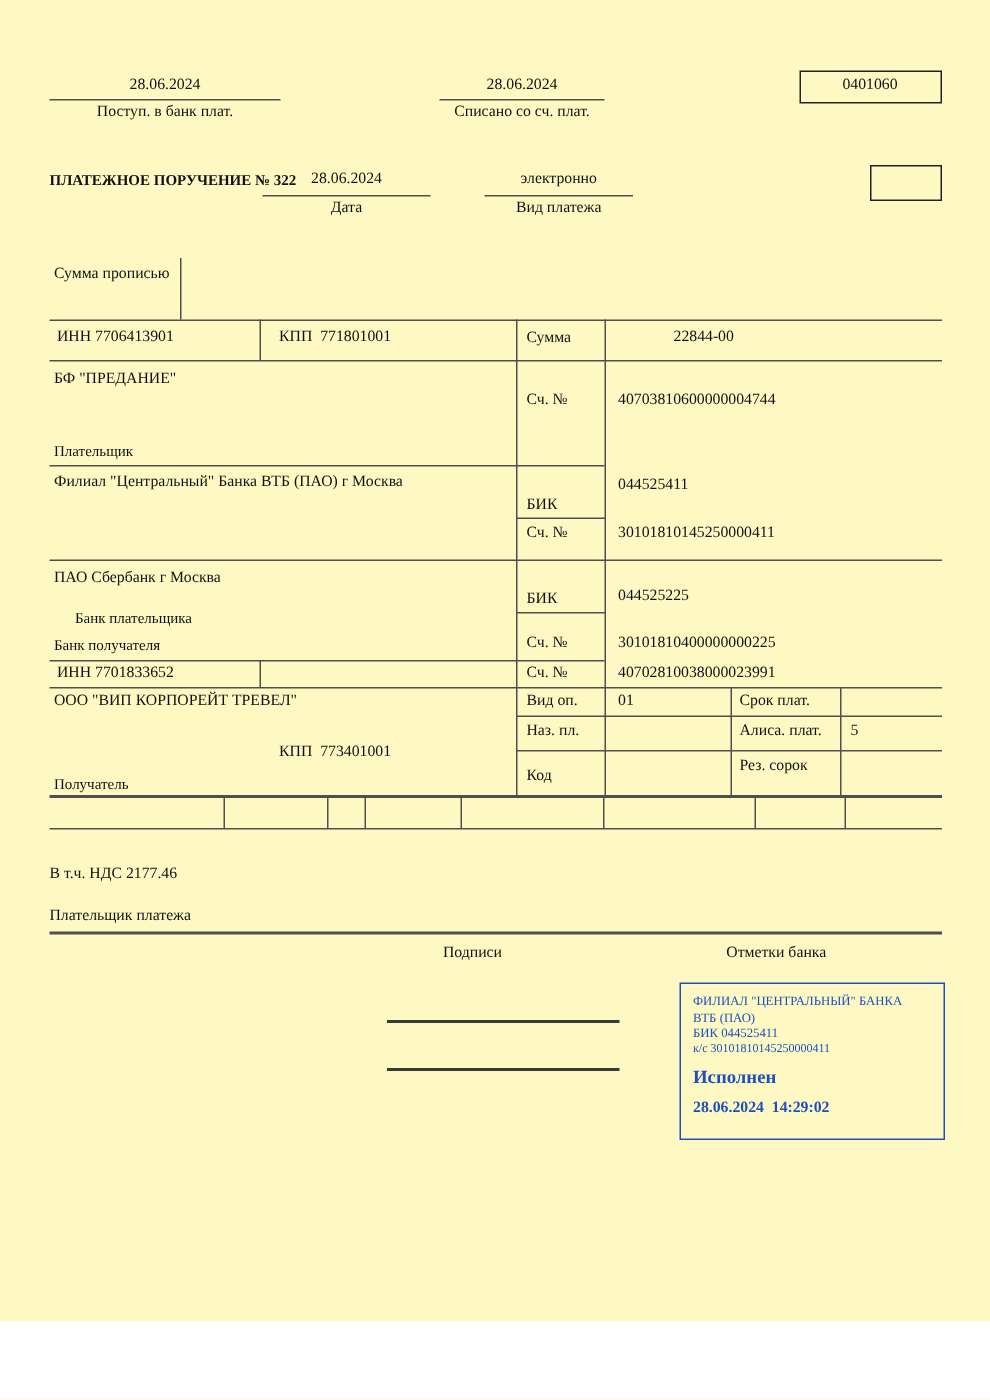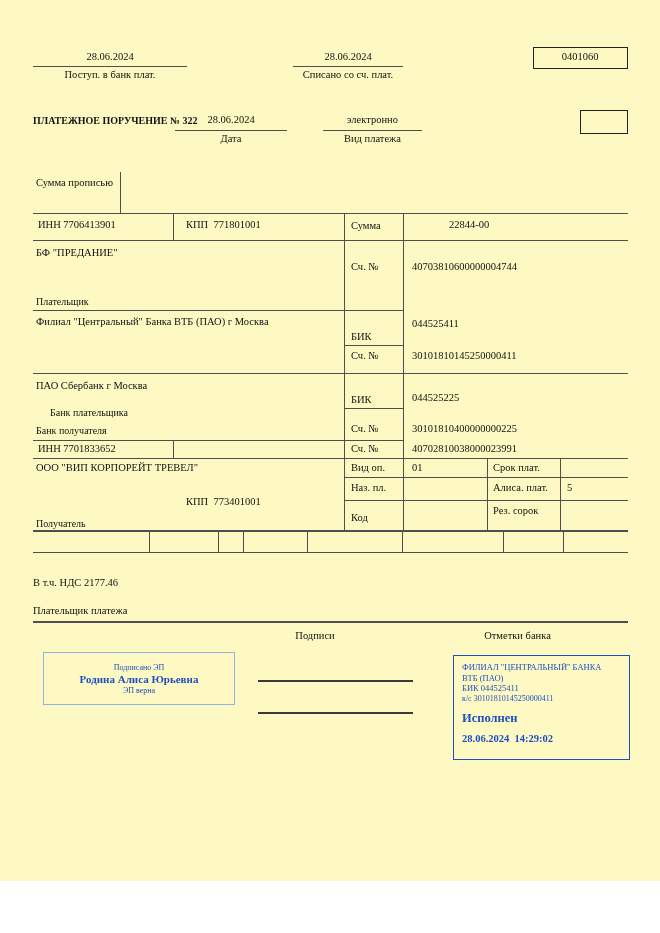--- a/index.html
+++ b/index.html
@@ -131,25 +131,20 @@
   <div class="vl" style="left:563px; top:532px; height:20px;"></div>
   <div class="hl" style="left:33px; top:552px; width:595px;"></div>
 
   <div class="t" style="left:33px; top:577px;">В т.ч. НДС 2177.46</div>
   <div class="t" style="left:33px; top:605px;">Плательщик платежа</div>
   <div class="hl thick" style="left:33px; top:621px; width:595px;"></div>
 
   <div class="t c" style="left:255px; top:630px; width:120px;">Подписи</div>
   <div class="t c" style="left:455px; top:630px; width:125px;">Отметки банка</div>
 
-  <div class="stamp-left">
-    <div class="l1">Подписано ЭП</div>
-    <div class="l2">Родина Алиса Юрьевна</div>
-    <div class="l3">ЭП верна</div>
-  </div>
 
   <div class="sig-line" style="left:258px; top:680px; width:155px;"></div>
   <div class="sig-line" style="left:258px; top:712px; width:155px;"></div>
 
   <div class="stamp-right">
     <div class="r-sm">ФИЛИАЛ "ЦЕНТРАЛЬНЫЙ" БАНКА</div>
     <div class="r-sm">ВТБ (ПАО)</div>
     <div class="r-sm">БИК 044525411</div>
     <div class="r-xs">к/с 30101810145250000411</div>
     <div class="r-status">Исполнен</div>

